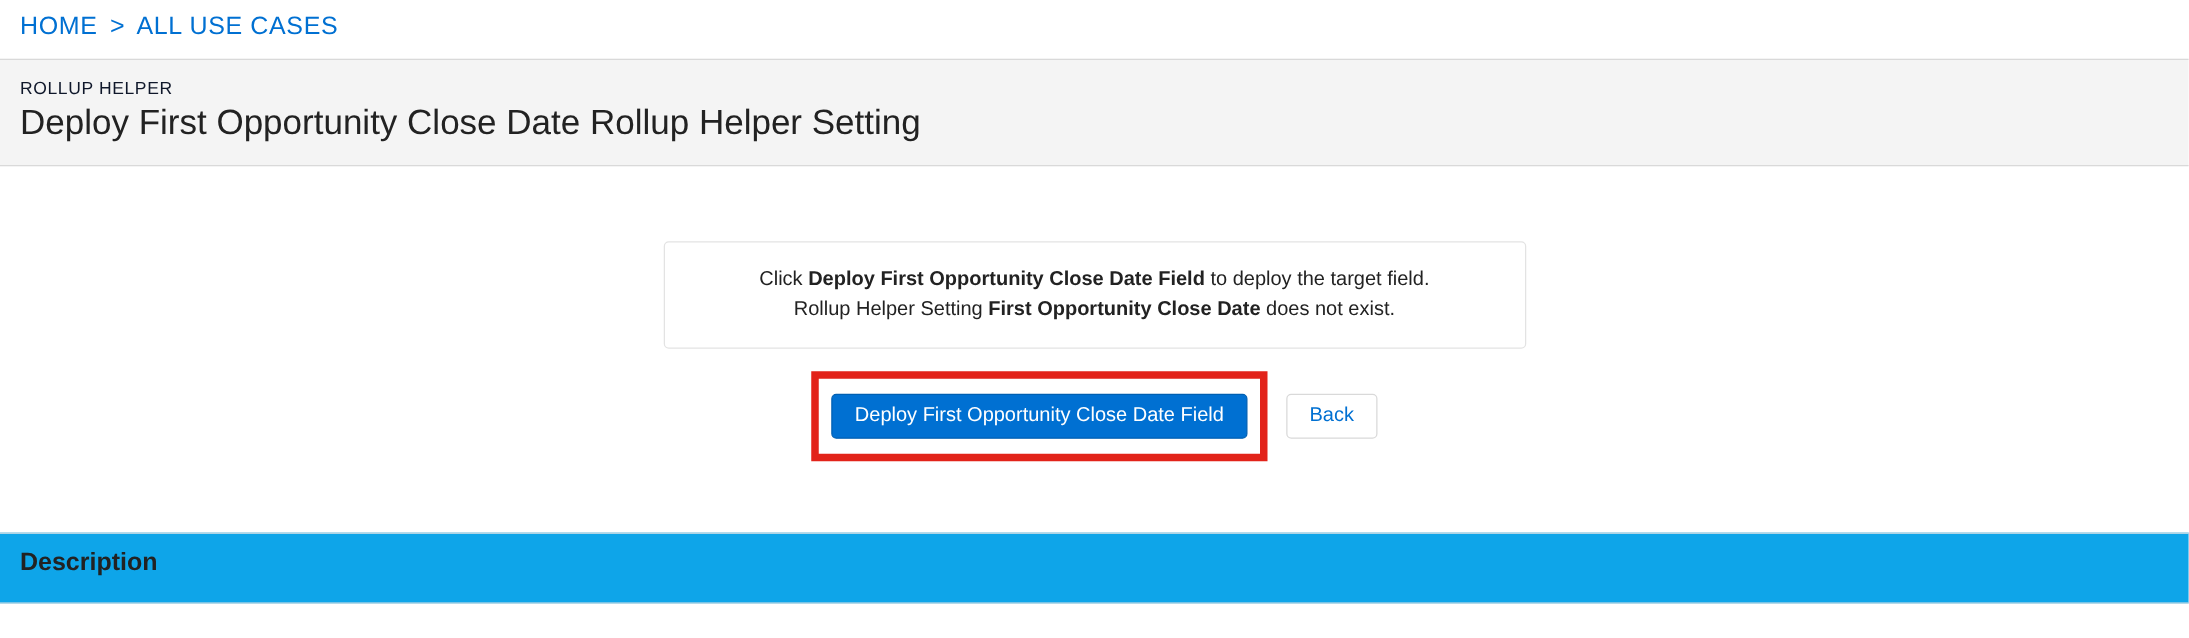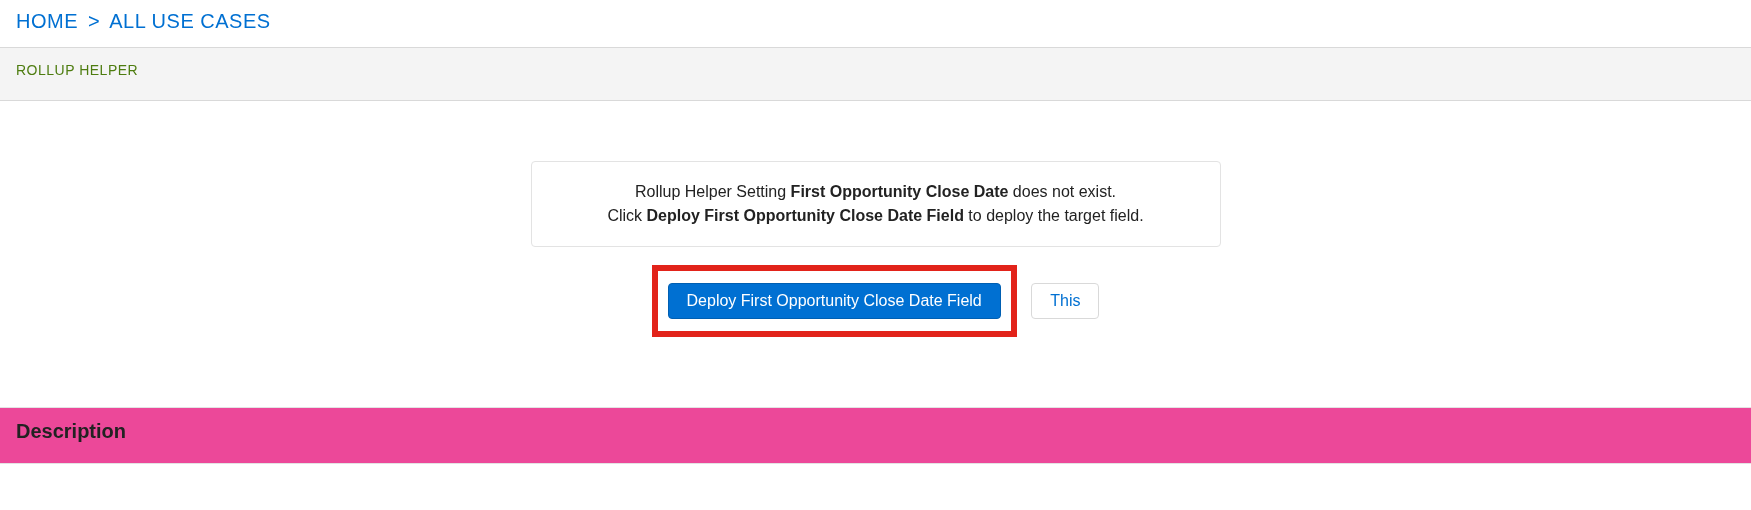--- a/index.html
+++ b/index.html
@@ -24,21 +24,21 @@
   }
   .header-band {
     background: #f4f4f4;
     border-top: 1px solid #d9d9d9;
     border-bottom: 1px solid #d9d9d9;
     padding: 14px 16px 18px 16px;
   }
   .header-eyebrow {
     font-size: 14px;
     letter-spacing: 0.5px;
-    color: #4d7c0f;
+    color: #0f172a;
     margin-bottom: 4px;
   }
   .header-title {
     font-size: 28px;
     font-weight: 400;
     color: #222;
   }
   .content-area {
     padding: 60px 16px 30px 16px;
   }
@@ -81,25 +81,25 @@
     color: #0070d2;
     border: 1px solid #d9d9d9;
     border-radius: 4px;
     padding: 8px 18px;
     font-size: 16px;
     cursor: pointer;
     margin-left: 10px;
     vertical-align: middle;
   }
   .description-band {
-    background: #ec4899;
+    background: #0ea5e9;
     border-top: 1px solid #e3e3e3;
     border-bottom: 1px solid #e3e3e3;
     padding: 12px 16px 16px 16px;
-    margin-top: 40px;
+    margin-top: 27px;
   }
   .description-heading {
     font-size: 20px;
     font-weight: 700;
     margin-bottom: 4px;
   }
   .description-body {
     font-size: 15px;
     color: #333;
   }
@@ -108,35 +108,36 @@
 <body>
 
 <div class="breadcrumb">
   <a href="#">HOME</a>
   <span class="sep">&gt;</span>
   <a href="#">ALL USE CASES</a>
 </div>
 
 <div class="header-band">
   <div class="header-eyebrow">ROLLUP HELPER</div>
+  <div class="header-title">Deploy First Opportunity Close Date Rollup Helper Setting</div>
 </div>
 
 <div class="content-area">
   <div class="notice-box">
     <div>
-      <span>Rollup Helper Setting </span><span class="bold">First Opportunity Close Date</span><span> does not exist.</span>
+      <span>Click </span><span class="bold">Deploy First Opportunity Close Date Field</span><span> to deploy the target field.</span>
     </div>
     <div>
-      <span>Click </span><span class="bold">Deploy First Opportunity Close Date Field</span><span> to deploy the target field.</span>
+      <span>Rollup Helper Setting </span><span class="bold">First Opportunity Close Date</span><span> does not exist.</span>
     </div>
   </div>
 
   <div class="button-row">
     <span class="highlight-frame">
       <button class="btn-primary">Deploy First Opportunity Close Date Field</button>
     </span>
-    <button class="btn-secondary">This</button>
+    <button class="btn-secondary">Back</button>
   </div>
 </div>
 
 <div class="description-band">
   <div class="description-heading">Description</div>
 </div>
 
 </body></html>

